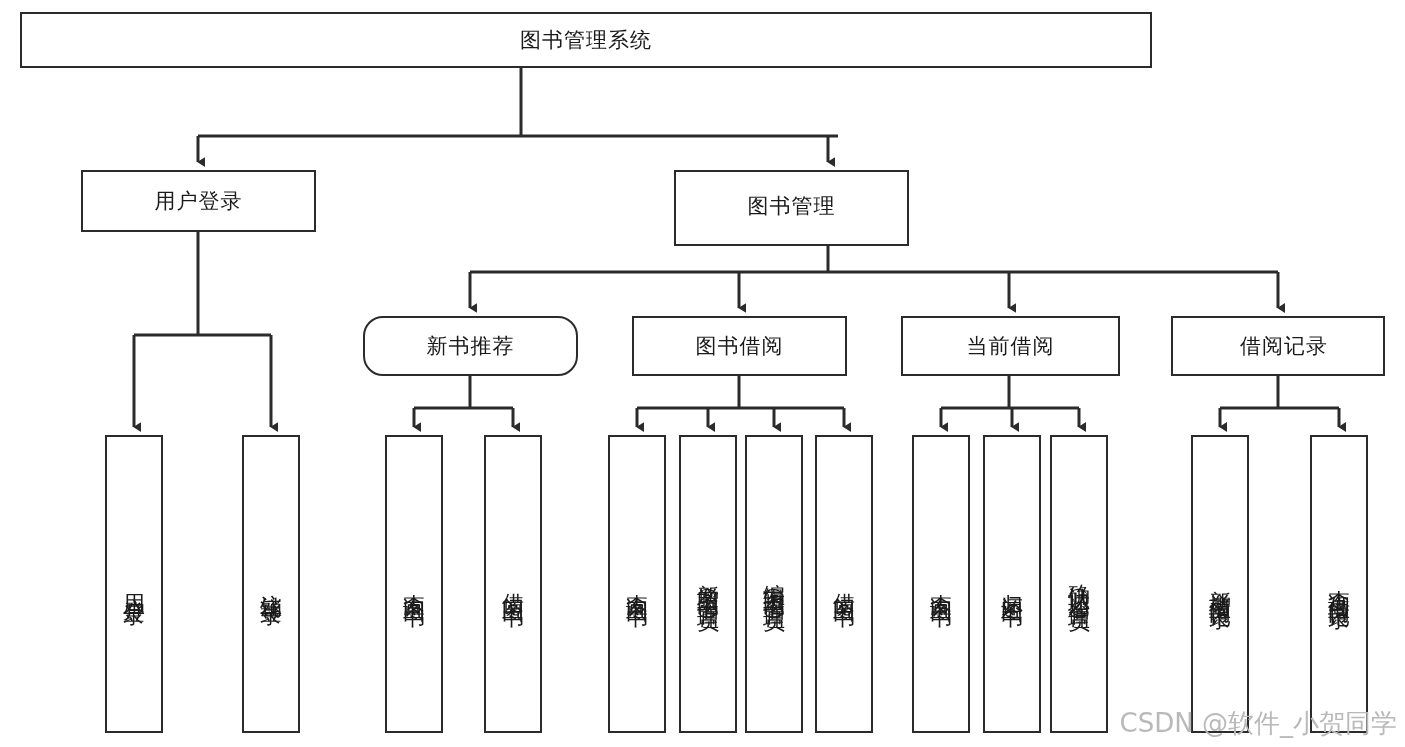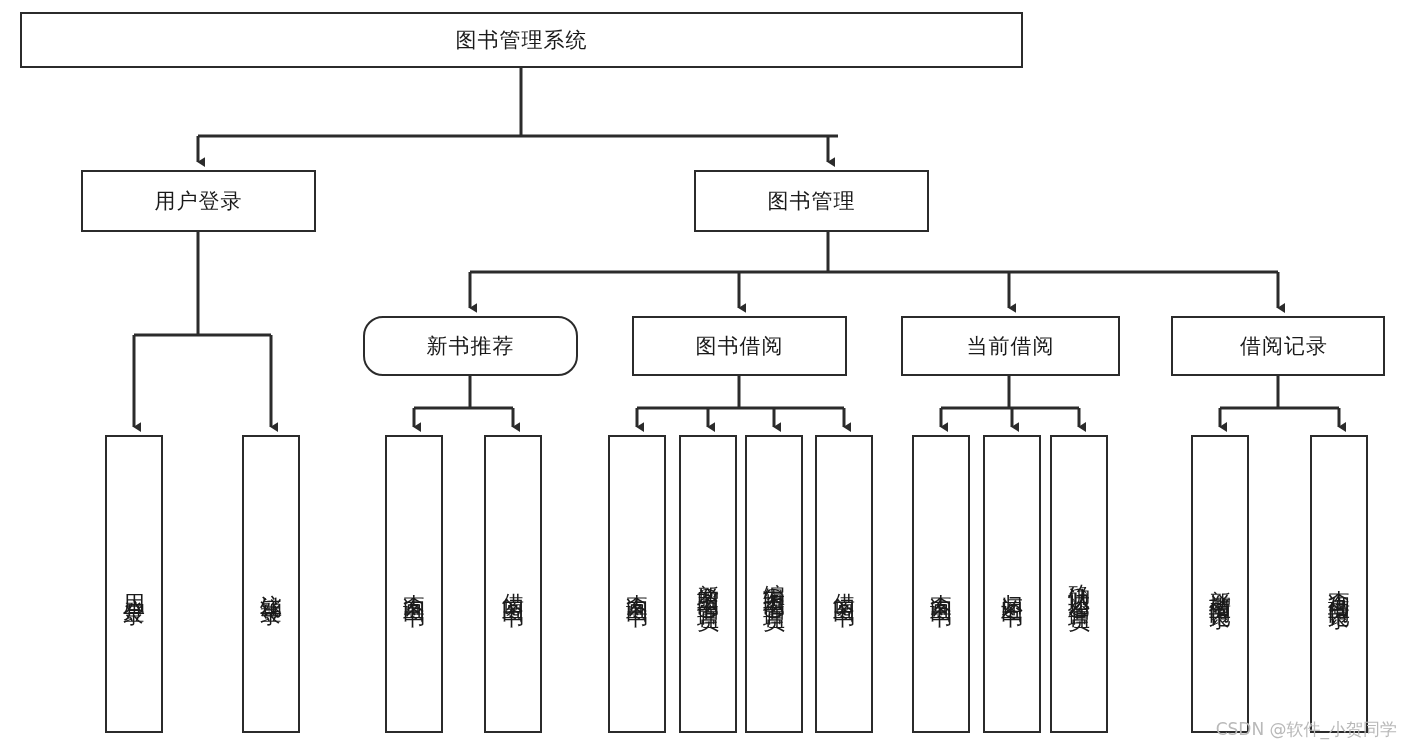--- a/index.html
+++ b/index.html
@@ -60,21 +60,21 @@
     font-size: 22px;
     letter-spacing: 4px;
     line-height: 1;
     white-space: nowrap;
     max-height: 272px;
   }
   .watermark {
     position: absolute;
     right: 8px;
     bottom: 6px;
-    font-size: 17px;
+    font-size: 26px;
     color: #b9b9b9;
     white-space: nowrap;
     font-family: "DejaVu Sans", "Liberation Sans", sans-serif;
   }
 </style>
 </head>
 <body>
 
 <div id="canvas">
 
@@ -121,28 +121,28 @@
       <path d="M1012,408 L1012,427" marker-end="url(#arrow)"></path>
       <path d="M1079,408 L1079,427" marker-end="url(#arrow)"></path>
 
       <path d="M1278,376 L1278,408"></path>
       <path d="M1220,408 L1339,408"></path>
       <path d="M1220,408 L1220,427" marker-end="url(#arrow)"></path>
       <path d="M1339,408 L1339,427" marker-end="url(#arrow)"></path>
     </g>
   </svg>
 
-  <div class="node horiz root" style="left:20px; top:12px; width:1003px; height:56px;">
+  <div class="node horiz root" style="left:20px; top:12px; width:1132px; height:56px;">
     <span class="label">图书管理系统</span>
   </div>
 
   <div class="node horiz" style="left:81px; top:170px; width:235px; height:62px;">
     <span class="label">用户登录</span>
   </div>
-  <div class="node horiz" style="left:694px; top:170px; width:235px; height:62px;">
+  <div class="node horiz" style="left:674px; top:170px; width:235px; height:76px;font-family:Liberation Mono, monospace;">
     <span class="label">图书管理</span>
   </div>
 
   <div class="node horiz" style="left:363px; top:316px; width:215px; height:60px;border-radius:20px;">
     <span class="label">新书推荐</span>
   </div>
   <div class="node horiz" style="left:901px; top:316px; width:219px; height:60px;">
     <span class="label">当前借阅</span>
   </div>
   <div class="node horiz" style="left:632px; top:316px; width:215px; height:60px;">

